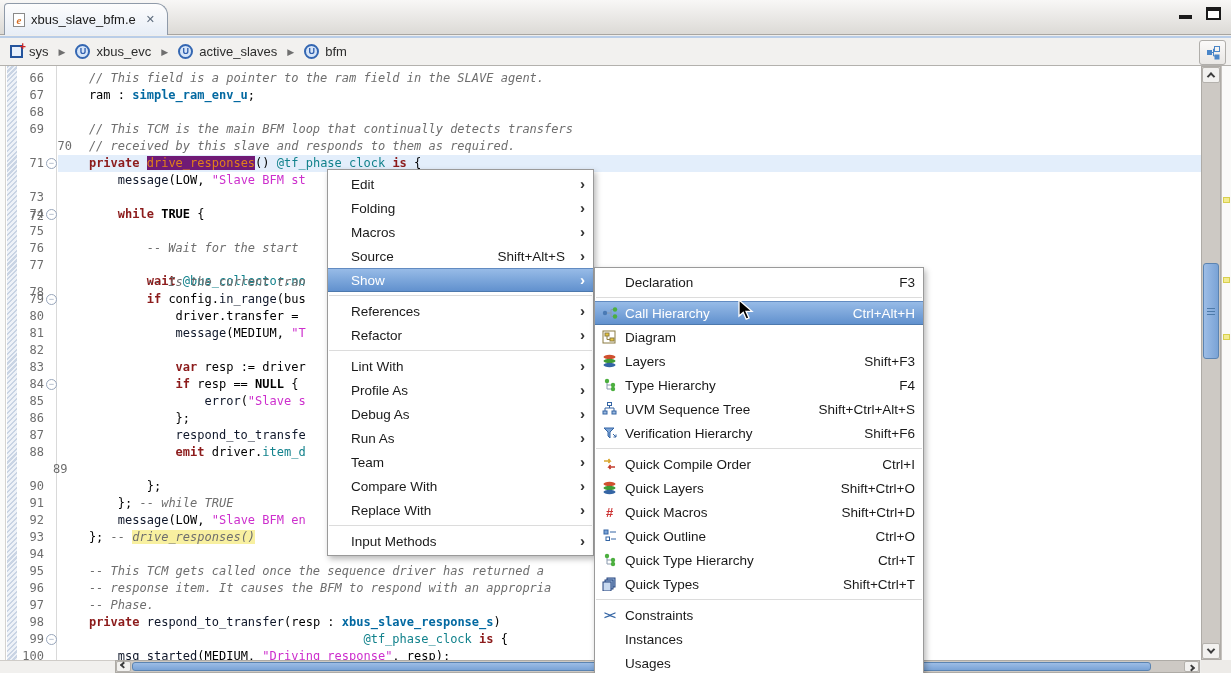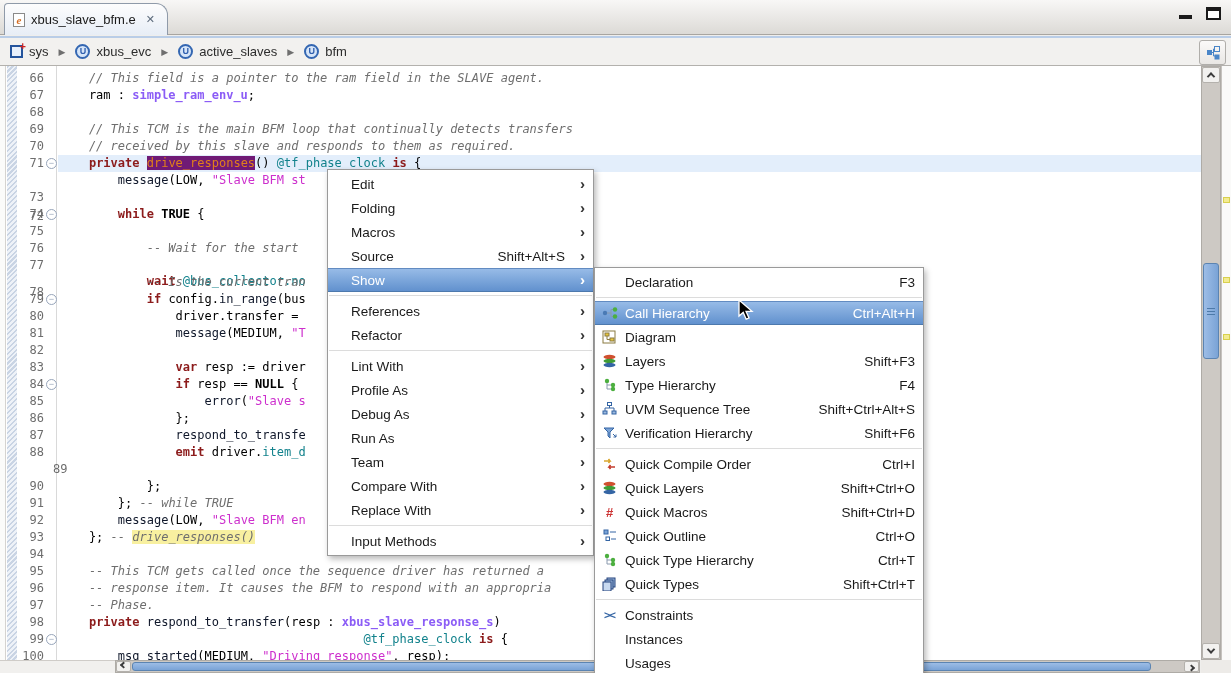--- a/index.html
+++ b/index.html
@@ -44,21 +44,21 @@
           font-family:"DejaVu Sans Mono",monospace; font-size:12px; line-height:17px; color:#6d6d6d; }
   .fold { position:absolute; left:46px; width:11px; height:11px; border:1px solid #97a5ba; border-radius:50%;
           background:#fff; color:#97a5ba; font-size:9px; line-height:9px; text-align:center; }
   .curline { position:absolute; left:58px; top:89px; width:1143px; height:17px; background:#e3eefb; }
   .code-line { position:absolute; left:60px; height:17px; white-space:pre;
                font-family:"DejaVu Sans Mono",monospace; font-size:12px; line-height:17px; color:#000; }
   .seg-p { color:#000; }
   .seg-c { color:#6e6e6e; font-style:italic; }
   .seg-k { color:#8c1b1b; font-weight:bold; }
   .seg-b { color:#000; font-weight:bold; }
-  .seg-t { color:#8b5cf6; font-weight:bold; }
+  .seg-t { color:#0369a1; font-weight:bold; }
   .seg-f { color:#0f172a; }
   .seg-e { color:#12828c; }
   .seg-s { color:#cd2fcd; }
   .seg-hf { color:#e1801a; background:#701a75; }
   .seg-hc { color:#6e6e6e; font-style:italic; background:#f8f0a0; }
 
   
   .vscroll { position:absolute; left:1201px; top:66px; width:20px; height:594px; background:#cdc9c4; border:1px solid #aeaba6; }
   .sbtn { position:absolute; left:0; width:18px; height:16px; background:#f2f1ef; border:1px solid #b4b1ac; border-radius:2px;
           display:flex; align-items:center; justify-content:center; }
@@ -142,21 +142,21 @@
 </div>
 
 <div class="editor">
   <div class="annot"></div>
   <div class="qdiff"></div>
   <div class="ruler" id="ruler">
       <div class="lnum" style="top: 4px;">66</div>
       <div class="lnum" style="top: 21px;">67</div>
       <div class="lnum" style="top: 38px;">68</div>
       <div class="lnum" style="top: 55px;">69</div>
-      <div class="lnum" style="top: 72px;">70</div>
+      <div class="lnum" style="top: 72px; margin-left: 28px;">70</div>
       <div class="lnum" style="top: 89px;">71</div>
       <div class="lnum" style="top: 106px; margin-top: 36px;">72</div>
       <div class="lnum" style="top: 123px;">73</div>
       <div class="lnum" style="top: 140px;">74</div>
       <div class="lnum" style="top: 157px;">75</div>
       <div class="lnum" style="top: 174px;">76</div>
       <div class="lnum" style="top: 191px;">77</div>
       <div class="lnum" style="top: 208px; margin-top: 10px;">78</div>
       <div class="lnum" style="top: 225px;">79</div>
       <div class="lnum" style="top: 242px;">80</div>

